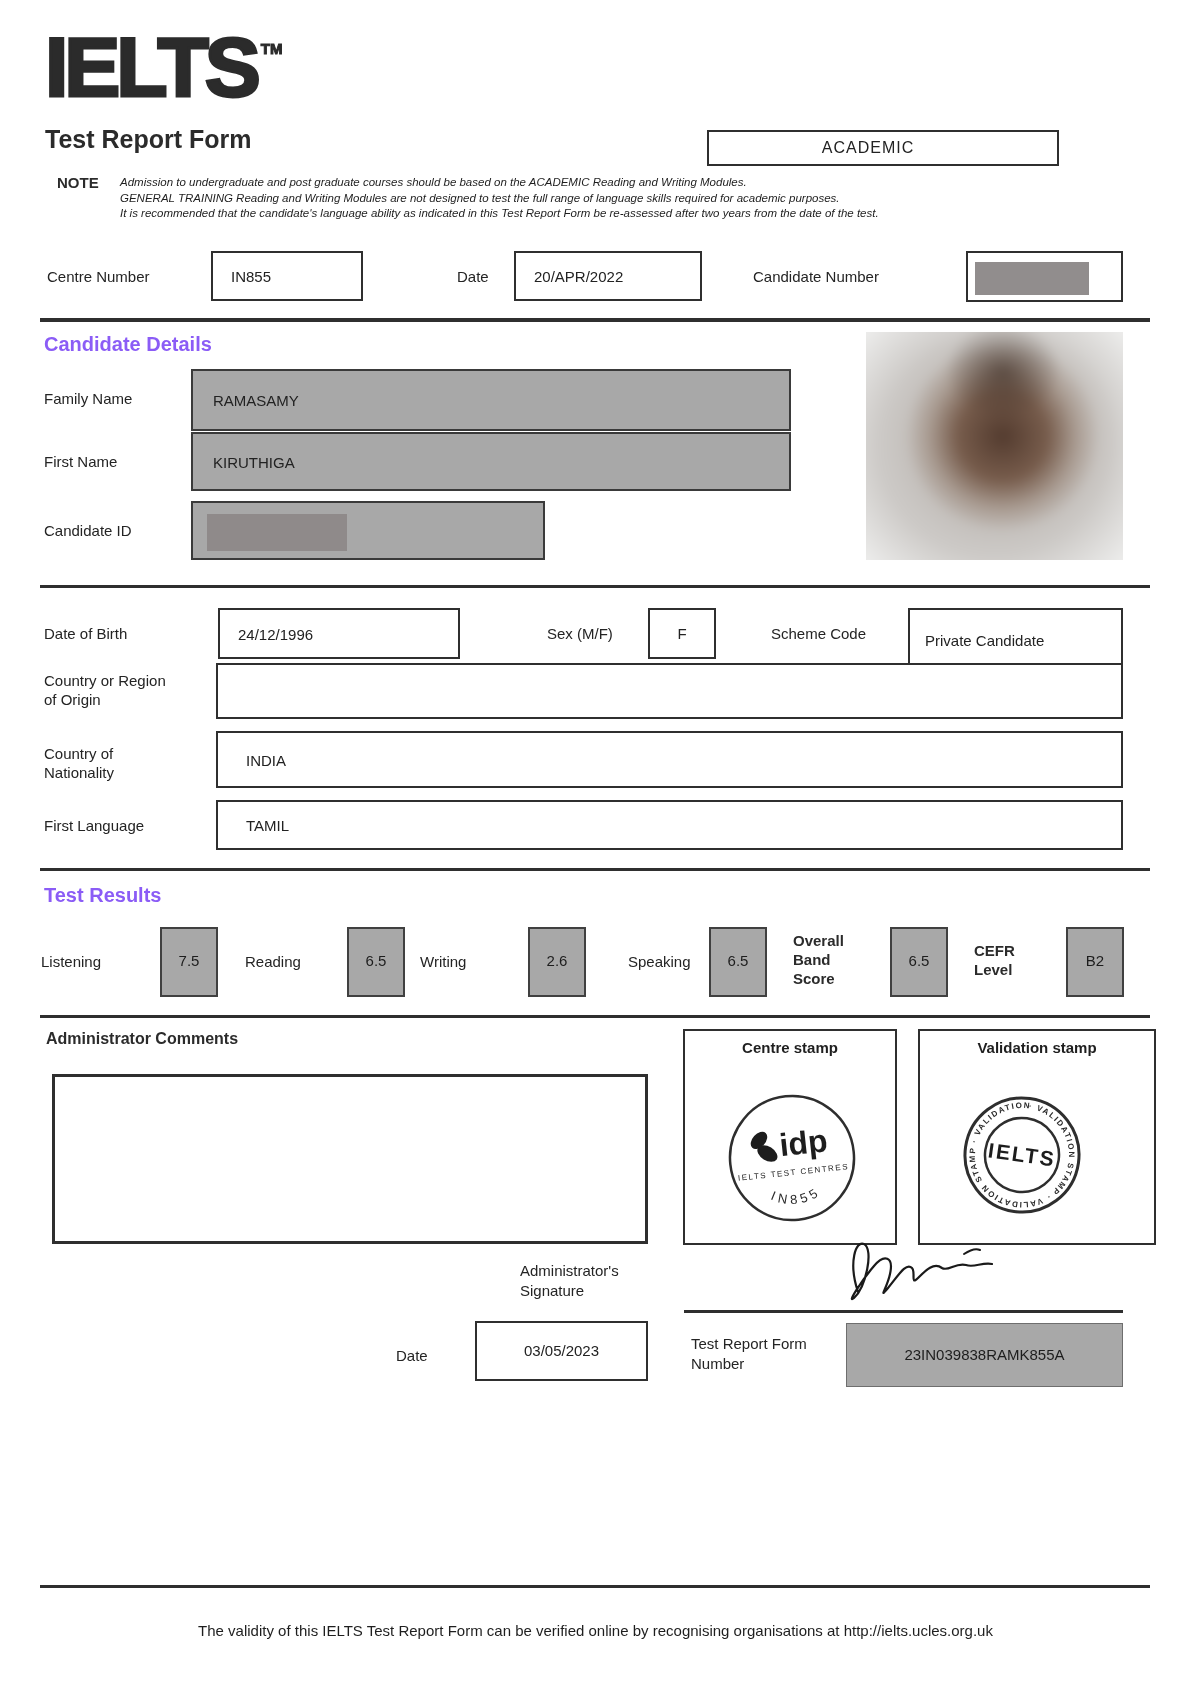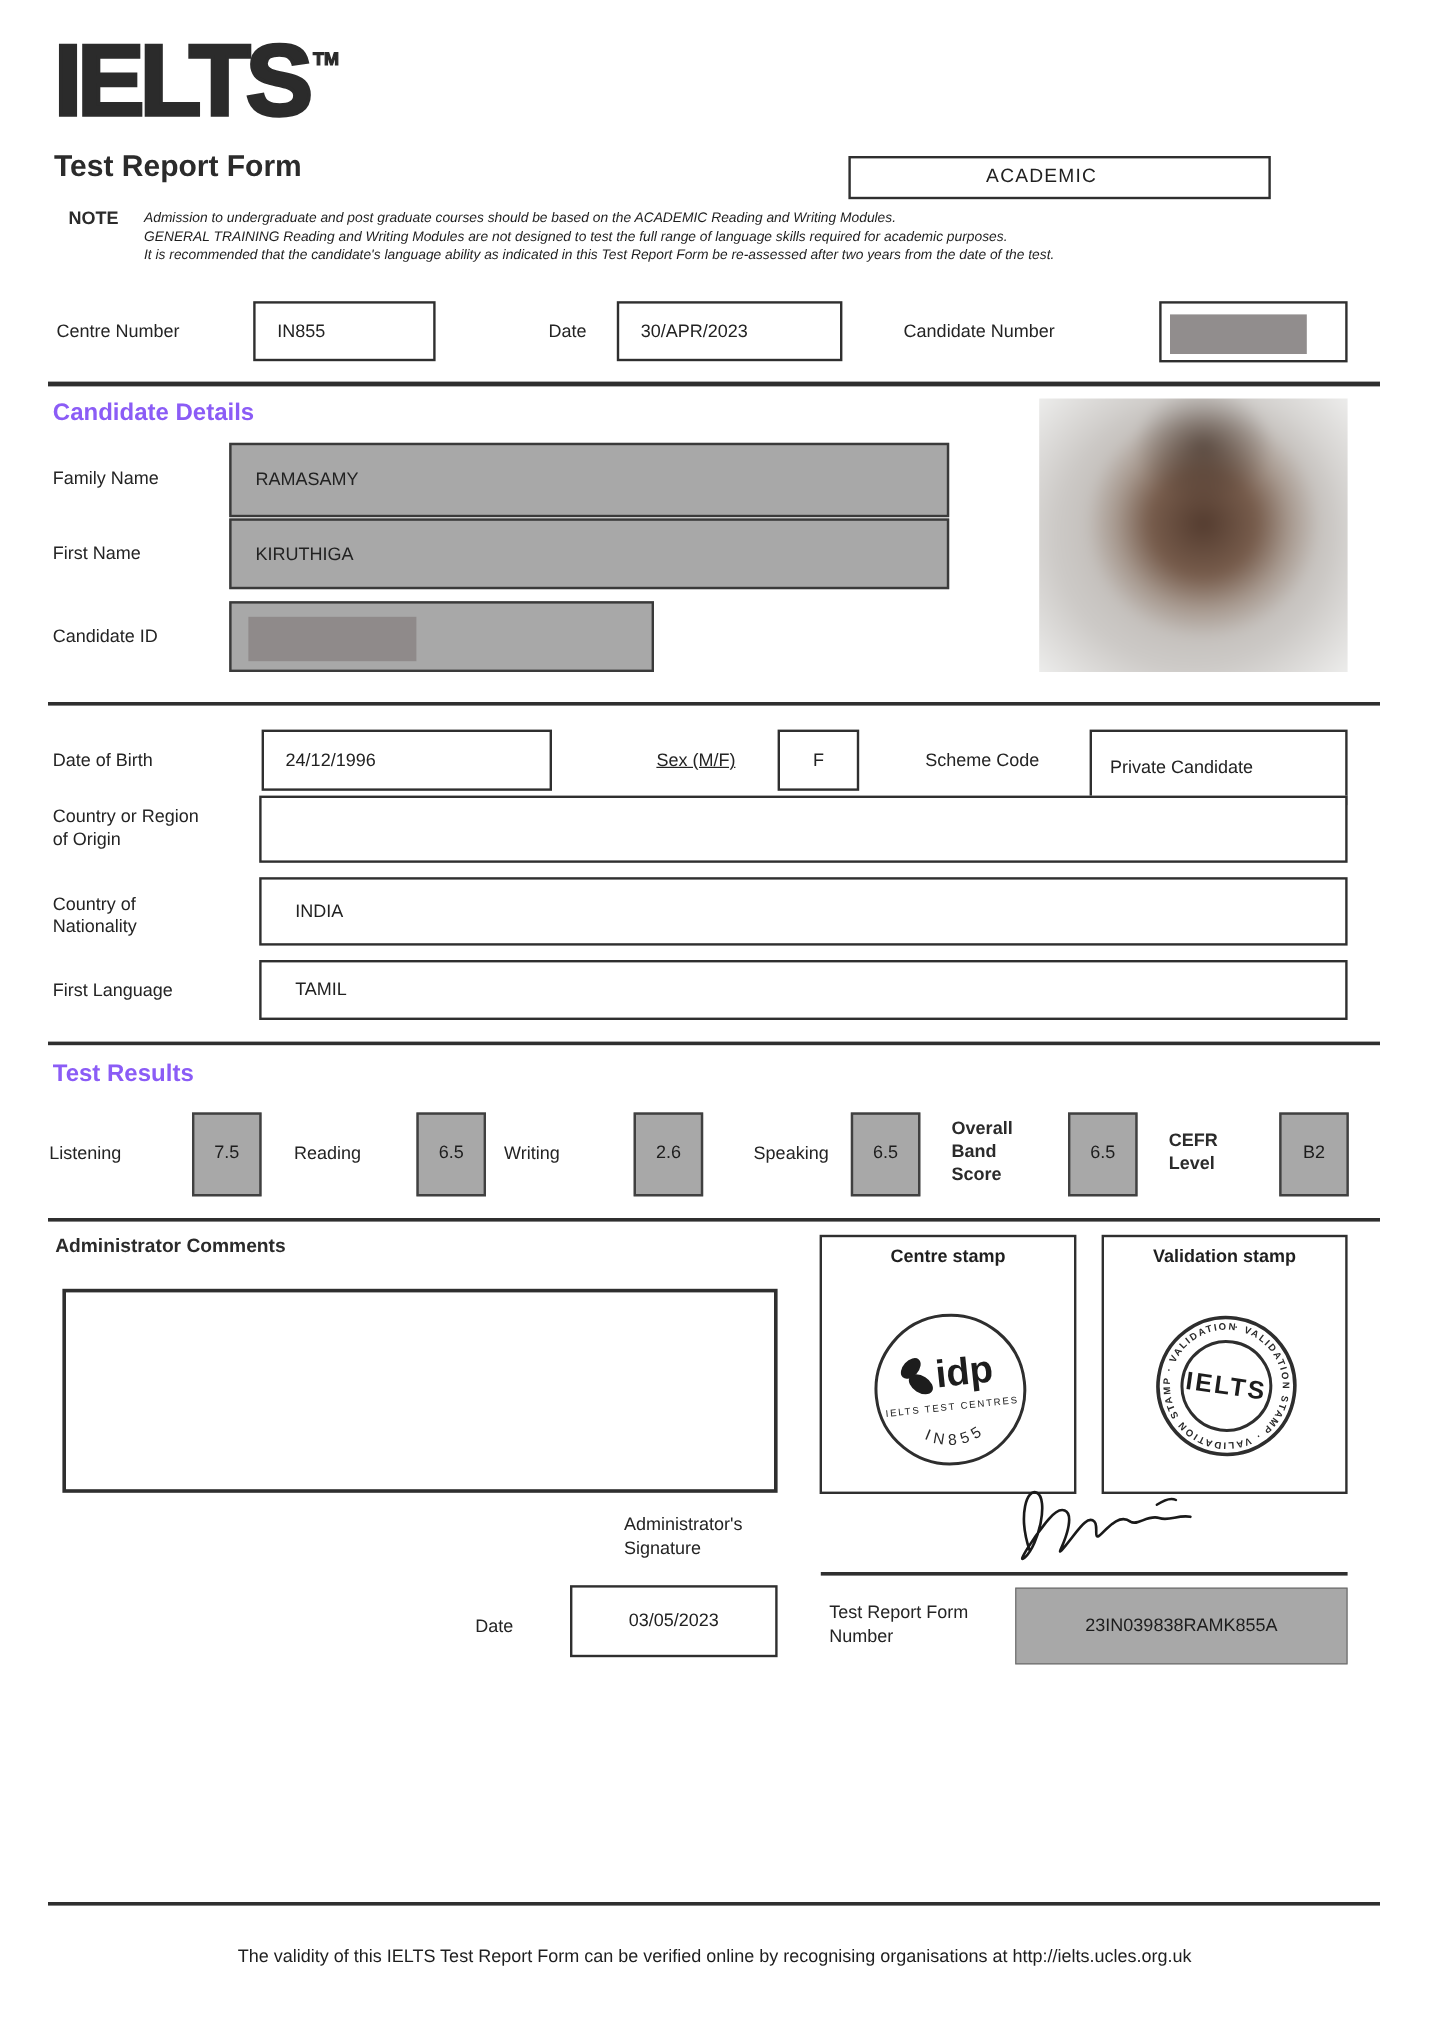--- a/index.html
+++ b/index.html
@@ -65,21 +65,21 @@
     <div>GENERAL TRAINING Reading and Writing Modules are not designed to test the full range of language skills required for academic purposes.</div>
     <div>It is recommended that the candidate's language ability as indicated in this Test Report Form be re-assessed after two years from the date of the test.</div>
   </div>
 
   <div class="abs lbl" style="left:47px;top:268px;">Centre Number</div>
   <div class="box" style="left:211px;top:251px;width:152px;height:50px;">
     <span class="val">IN855</span>
   </div>
   <div class="abs lbl" style="left:457px;top:268px;">Date</div>
   <div class="box" style="left:514px;top:251px;width:188px;height:50px;">
-    <span class="val">30/APR/2023</span>
+    <span class="val">20/APR/2022</span>
   </div>
   <div class="abs lbl" style="left:753px;top:268px;">Candidate Number</div>
   <div class="box" style="left:966px;top:251px;width:157px;height:51px;">
     <div class="redact" style="left:7px;top:9px;width:114px;height:33px;"></div>
   </div>
 
   <div class="rule" style="left:40px;top:318px;width:1110px;height:4px;"></div>
 
   <div class="abs heading" style="left:44px;top:333px;">Candidate Details</div>
 
@@ -101,21 +101,21 @@
   <div class="photo">
       <div class="photo-inner"></div>
     </div>
 
   <div class="rule" style="left:40px;top:585px;width:1110px;height:3px;"></div>
 
   <div class="abs lbl" style="left:44px;top:625px;">Date of Birth</div>
   <div class="box" style="left:218px;top:608px;width:242px;height:51px;">
     <span class="val">24/12/1996</span>
   </div>
-  <div class="abs lbl" style="left:547px;top:625px;text-decoration:underline;">Sex (M/F)</div>
+  <div class="abs lbl" style="left:547px;top:625px;">Sex (M/F)</div>
   <div class="box" style="left:648px;top:608px;width:68px;height:51px;">
     <div style="position:absolute;inset:0;text-align:center;line-height:47px;">F</div>
   </div>
   <div class="abs lbl" style="left:771px;top:625px;">Scheme Code</div>
   <div class="box" style="left:908px;top:608px;width:215px;height:63px;">
     <span class="val" style="left:15px;">Private Candidate</span>
   </div>
 
   <div class="abs lbl" style="left:44px;top:672px;">Country or Region</div>
   <div class="abs lbl" style="left:44px;top:691px;">of Origin</div>
@@ -180,21 +180,21 @@
         <text x="96" y="92" font-size="32" font-weight="bold" fill="#1d1d1d">idp</text>
         <text x="107" y="112" font-size="8" letter-spacing="1.5" text-anchor="middle" fill="#1d1d1d">IELTS TEST CENTRES</text>
         <path id="in855arc" d="M 66 118 A 48 48 0 0 0 148 118" fill="none"></path>
         <text font-size="13" letter-spacing="4" fill="#2a2a2a">
           <textPath href="#in855arc" startOffset="50%" text-anchor="middle">IN855</textPath>
         </text>
       </g>
     </svg>
   </div>
 
-  <div class="stampbox" style="left:918px;top:1029px;width:205px;height:216px;">
+  <div class="stampbox" style="left:918px;top:1029px;width:238px;height:216px;">
     <div class="stamp-title">Validation stamp</div>
     <svg width="205" height="180" viewBox="0 0 205 180" style="position:absolute;left:0;top:32px;">
       <g transform="rotate(8 102 92)">
         <circle cx="102" cy="92" r="57" fill="none" stroke="#2e2e2e" stroke-width="3"></circle>
         <circle cx="102" cy="92" r="37" fill="none" stroke="#2e2e2e" stroke-width="2.5"></circle>
         <path id="vring" d="M 102 45 a 47 47 0 1 1 -0.01 0" fill="none"></path>
         <text font-size="8" font-weight="bold" letter-spacing="1.5" fill="#2a2a2a">
           <textPath href="#vring">· VALIDATION STAMP · VALIDATION STAMP · VALIDATION STAMP</textPath>
         </text>
         <text x="102" y="99" font-size="21" font-weight="bold" letter-spacing="2" text-anchor="middle" fill="#1d1d1d" font-family="Liberation Serif, serif">IELTS</text>

